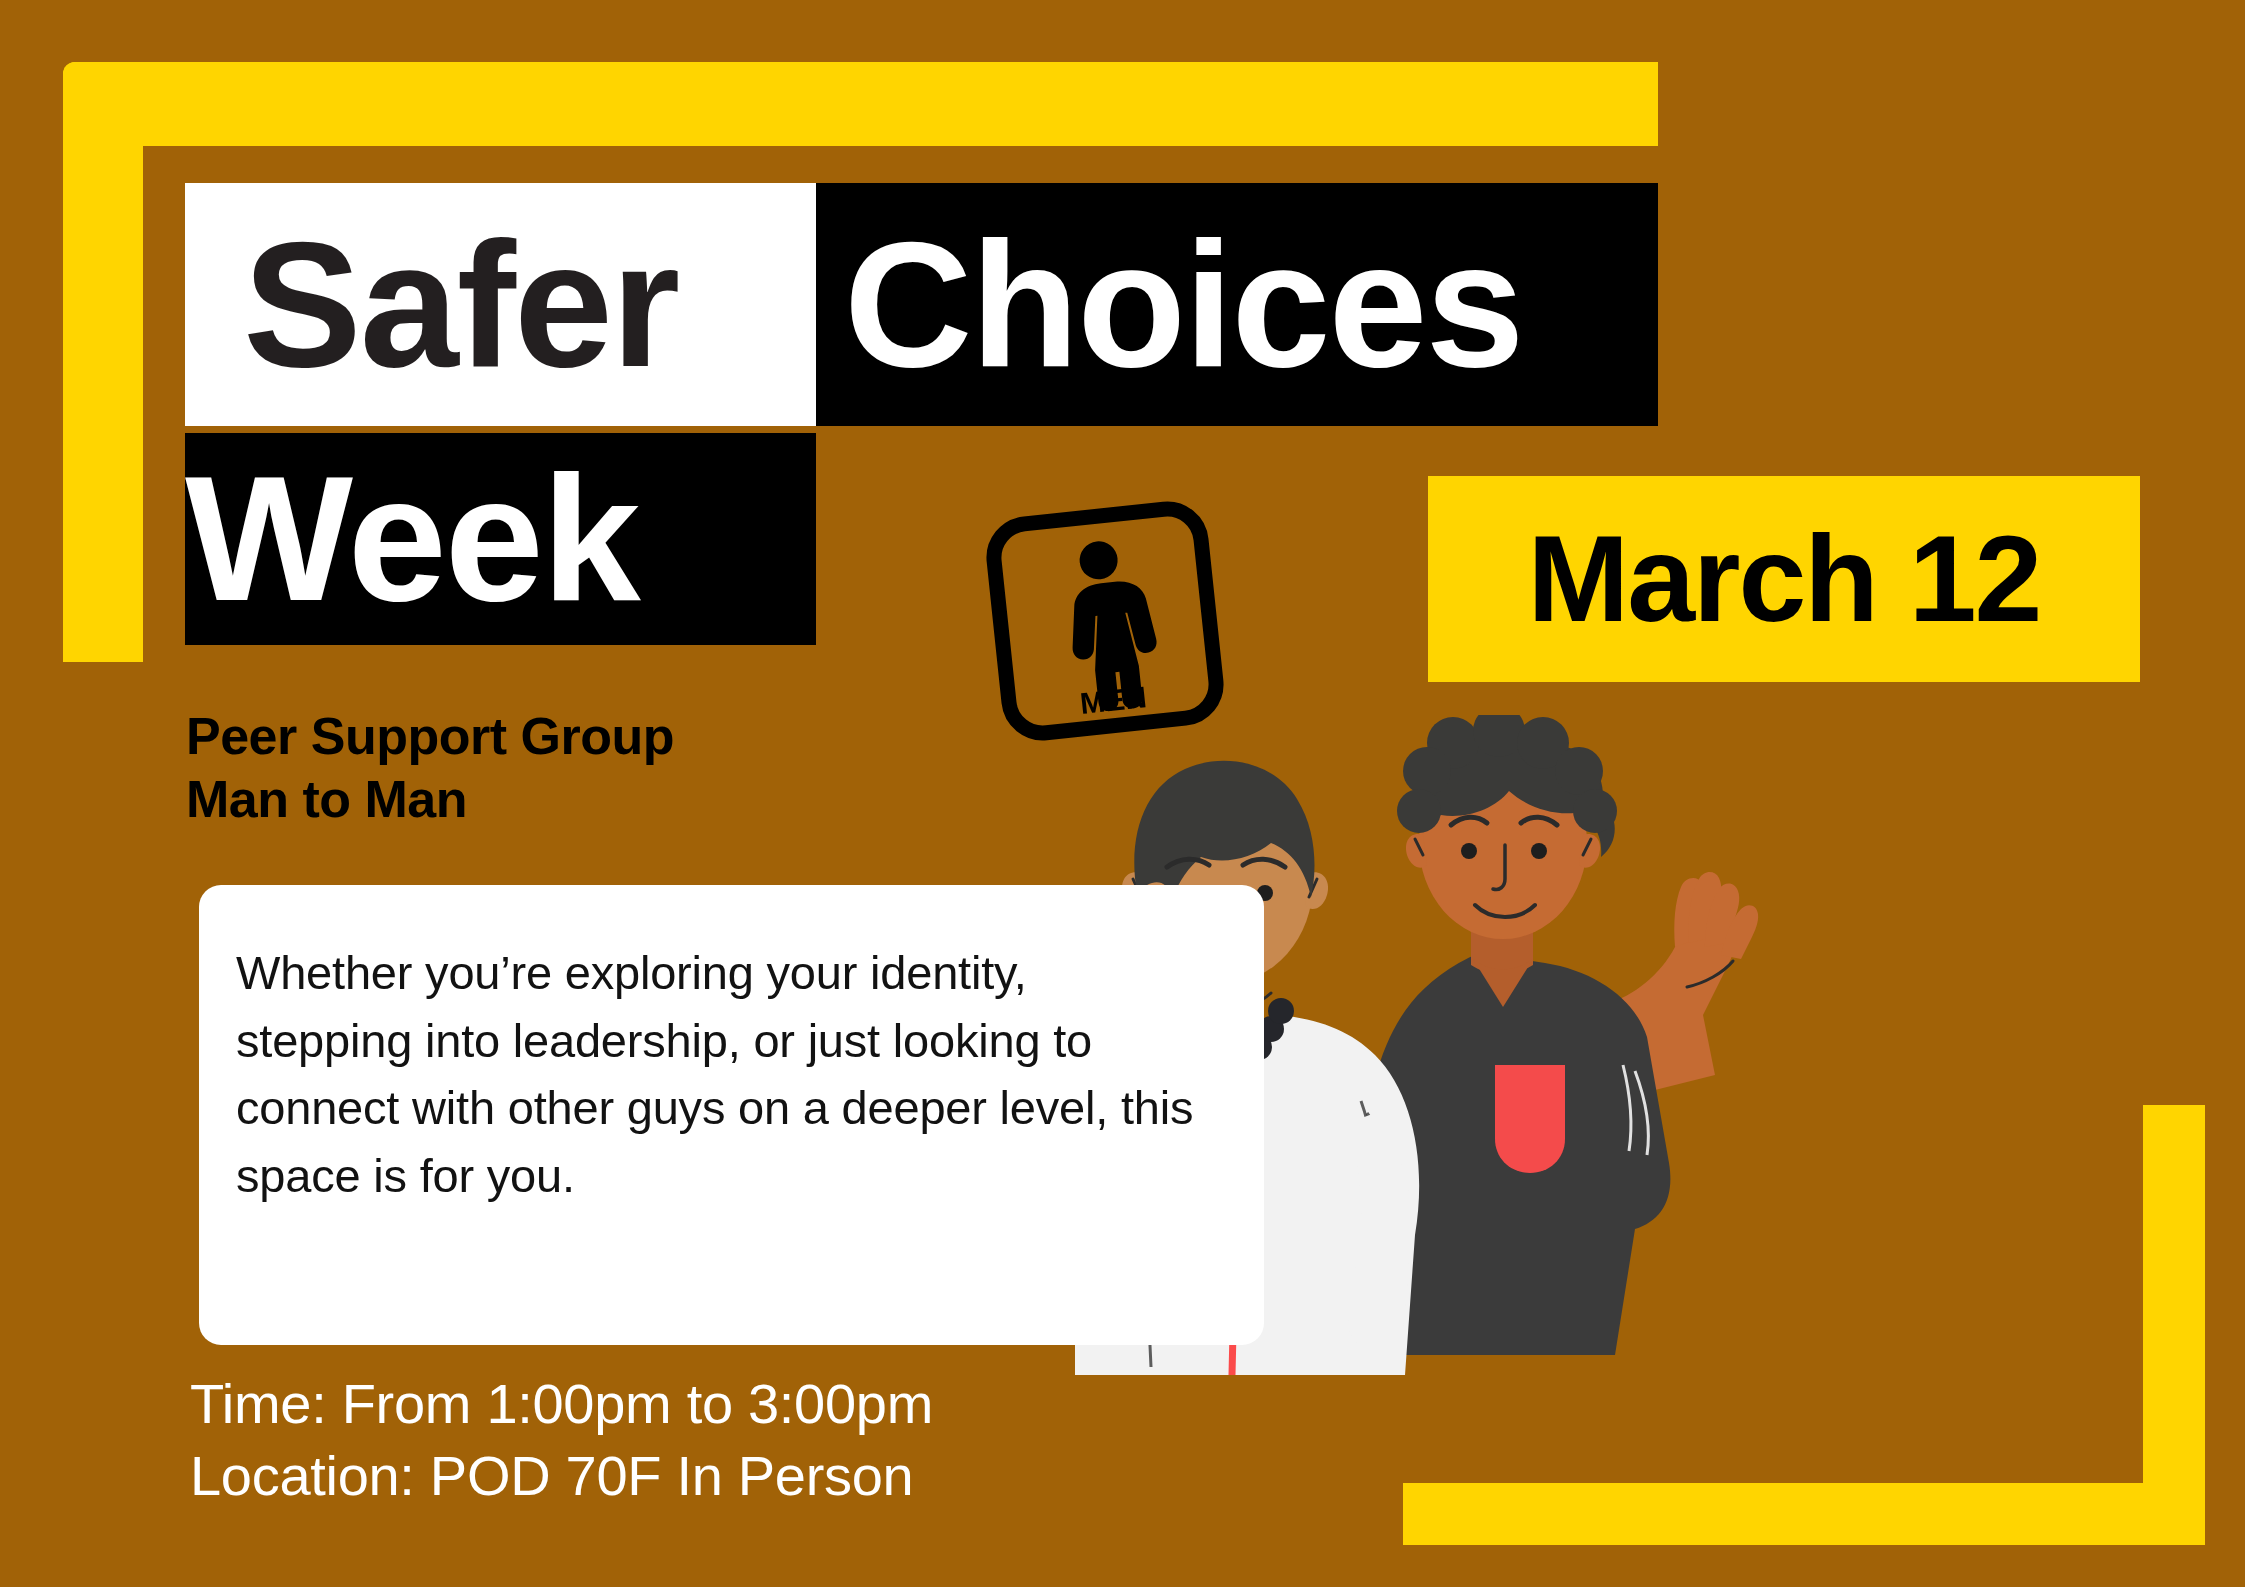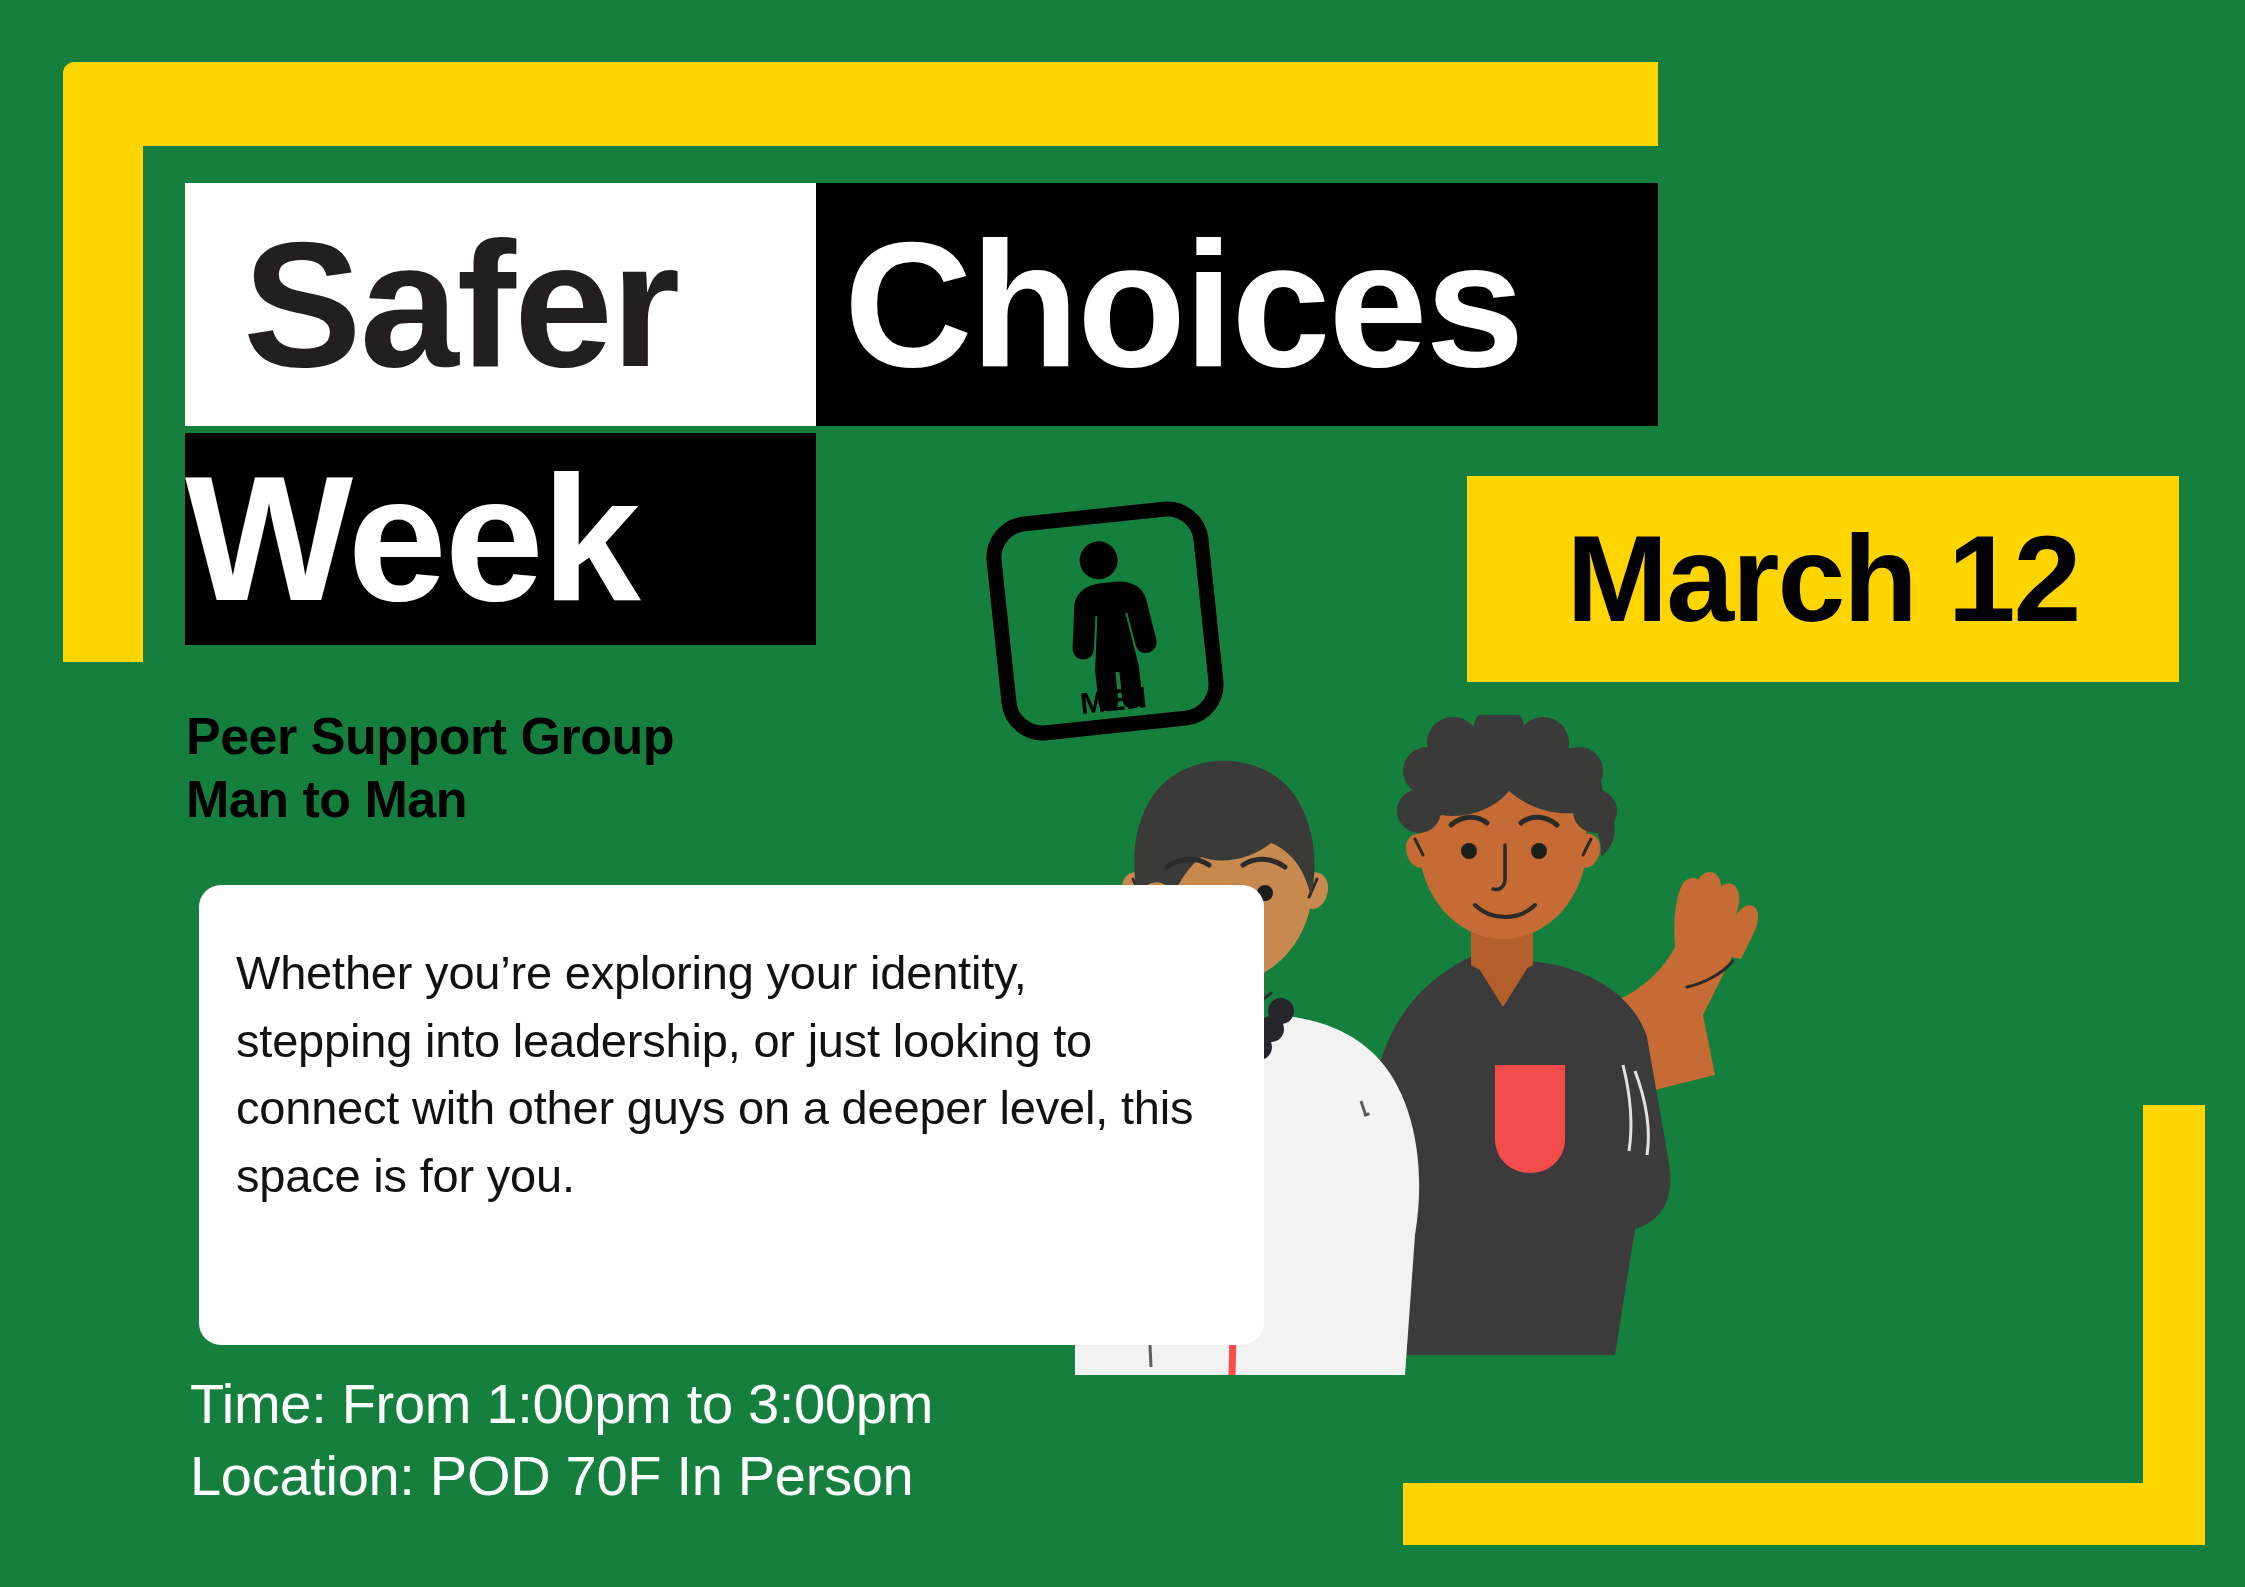--- a/index.html
+++ b/index.html
@@ -6,21 +6,21 @@
   html, body {
     margin: 0;
     padding: 0;
     background: #ffffff;
   }
   #poster {
     position: relative;
     width: 2245px;
     height: 1587px;
     overflow: hidden;
-    background: #15803d;
+    background: #a16207;
     font-family: "Liberation Sans", sans-serif;
   }
 
   
   .bracket-tl-h {
     position: absolute;
     left: 63px;  top: 62px;
     width: 1595px; height: 84px;
     background: #FFD500;
     border-top-left-radius: 12px;
@@ -87,21 +87,20 @@
 
   
   .date-badge {
     position: absolute;
     left: 1428px; top: 476px;
     width: 712px; height: 206px;
     background: #FFD500;
     display: flex;
     align-items: center;
     justify-content: center;
-    margin-left: 39px;
   }
   .date-badge span {
     font-size: 122px;
     font-weight: 700;
     color: #000000;
     letter-spacing: -2px;
     line-height: 1;
   }
 
   

